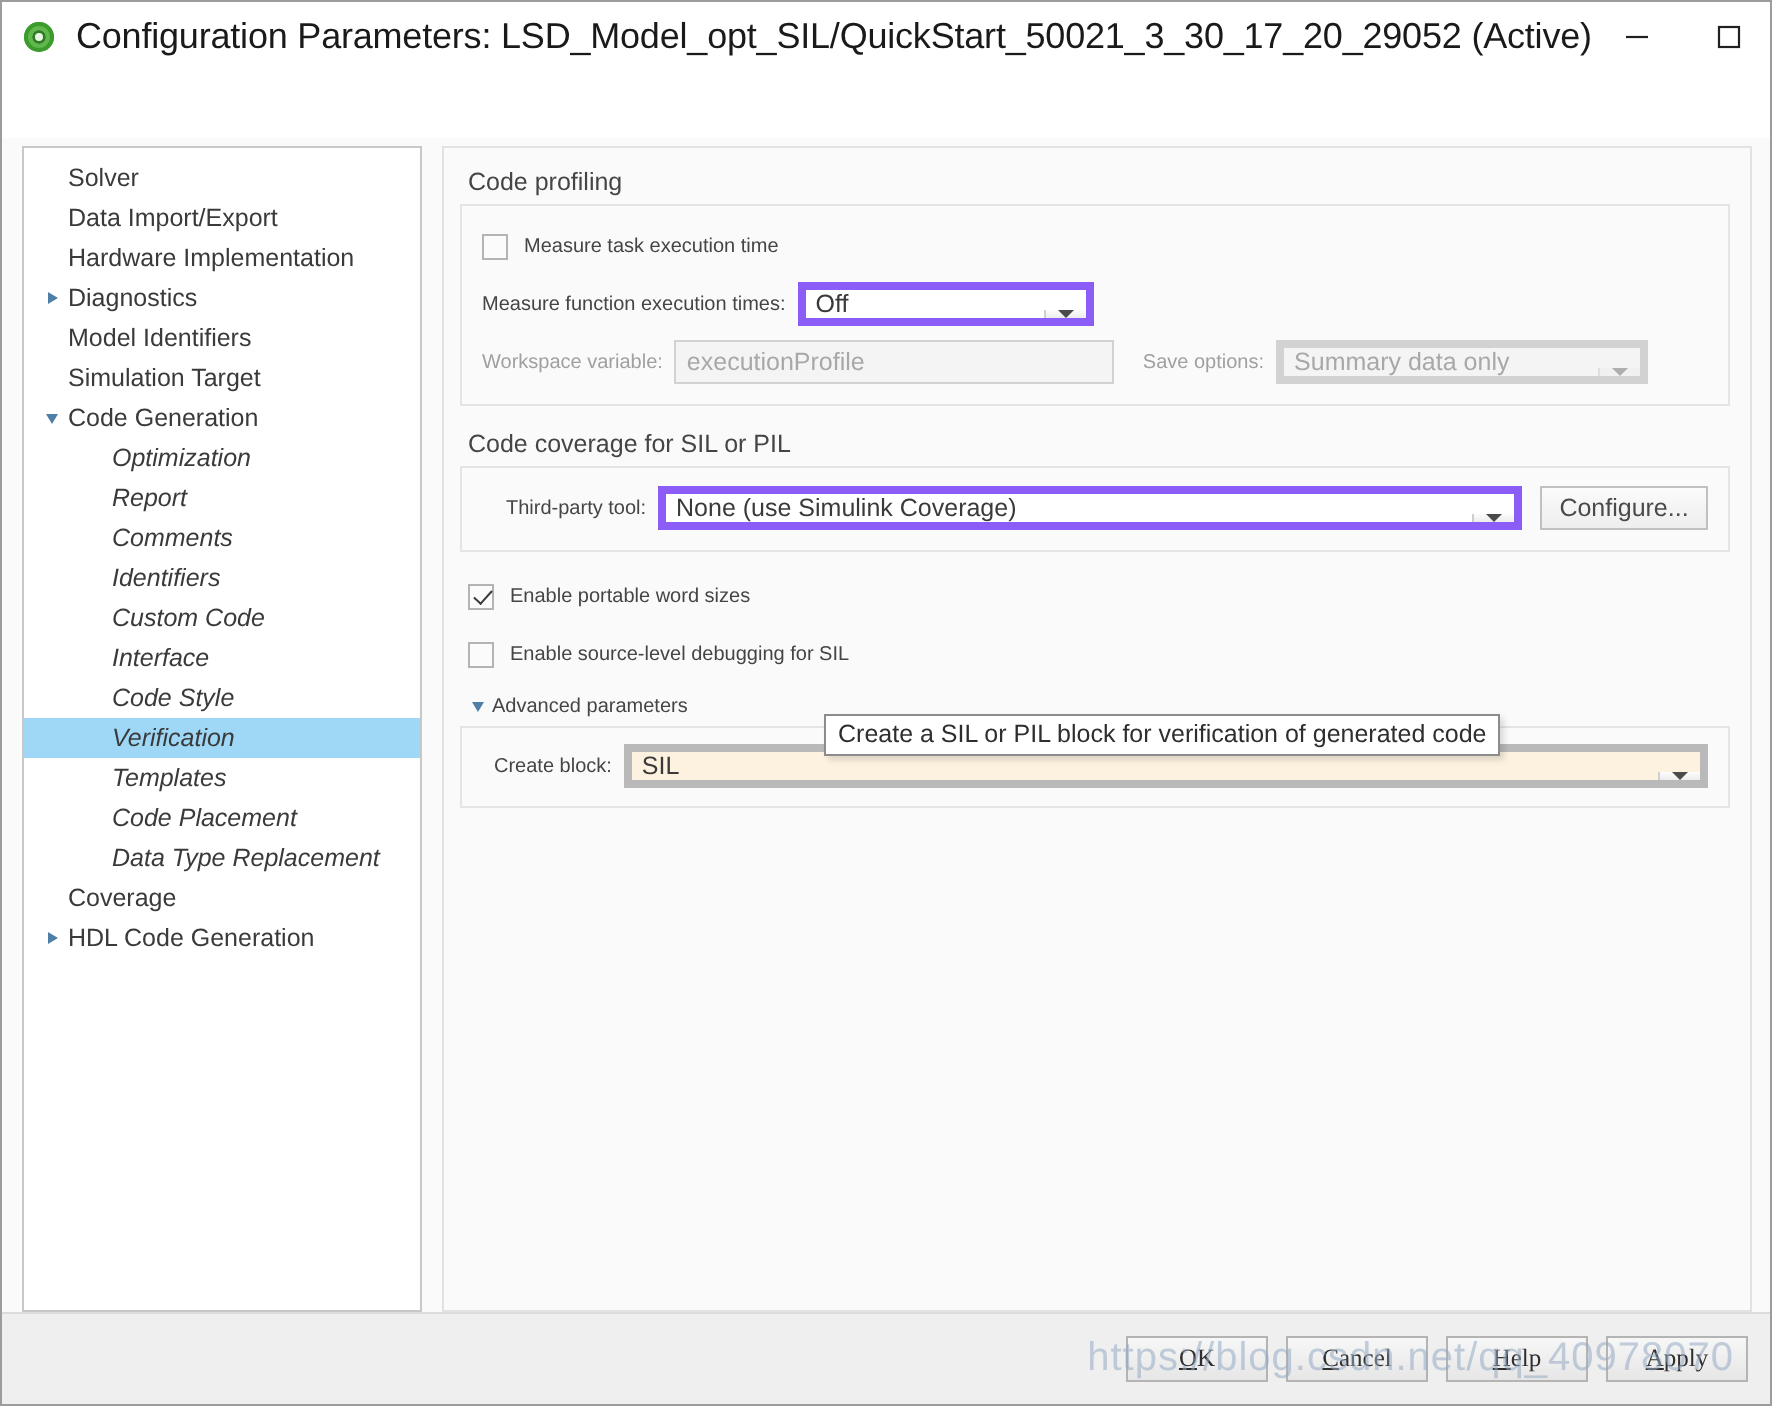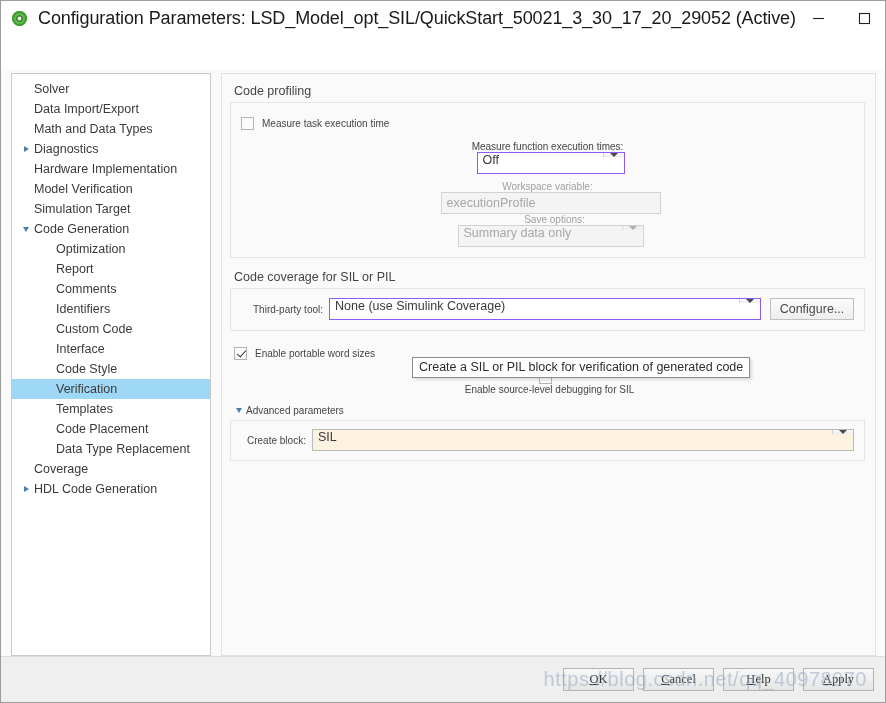--- a/index.html
+++ b/index.html
@@ -156,21 +156,21 @@
     border-top: 3.6px solid transparent;
     border-bottom: 3.6px solid transparent;
   }
   .arrow-down {
     width: 0; height: 0;
     border-top: 5px solid #4f7fa8;
     border-left: 3.6px solid transparent;
     border-right: 3.6px solid transparent;
   }
   .lvl0 { padding-left: 6px; }
-  .lvl1 { padding-left: 28px; }
+  .lvl1 { padding-left: 28px; font-style: italic; }
 
   
   #main {
     flex: 1 1 auto;
     margin-left: 10px;
     box-sizing: border-box;
     border: 1px solid #e2e2e2;
     background: #fafafa;
     padding: 8px 10px 0 8px;
     height: 583px;
@@ -186,21 +186,21 @@
     border: 1px solid #e4e4e4;
     background: #fafafa;
     padding: 9px 10px 10px 10px;
     box-sizing: border-box;
   }
   .row {
     display: flex;
     align-items: center;
     min-height: 22px;
   }
-  .row + .row { margin-top: 7px; flex-direction: column; }
+  .row + .row { margin-top: 7px; }
   .lbl {
     font-size: 10px;
     color: #454545;
     white-space: nowrap;
   }
   .lbl.dim { color: #a0a0a0; }
 
   
   .cb {
     width: 13px; height: 13px;
@@ -218,24 +218,24 @@
     width: 4px; height: 8px;
     border: solid #3a3a3a;
     border-width: 0 1.6px 1.6px 0;
     transform: rotate(42deg);
   }
 
   
   .combo {
     height: 22px;
     box-sizing: border-box;
-    border: 1px solid #8b5cf6;
-    background: #ffffff;
-    display: flex;
-    align-items: flex-start;
+    border: 4px solid #8b5cf6;
+    background: #ffffff;
+    display: flex;
+    align-items: flex-end;
     position: relative;
   }
   .combo .val {
     flex: 1 1 auto;
     display: flex;
     align-items: center;
     padding-left: 5px;
     font-size: 12.5px;
     color: #3a3a3a;
     white-space: nowrap;
@@ -407,35 +407,31 @@
         <div class="tree-item lvl0">
           <span class="tw"></span>
           <span>Solver</span>
         </div>
         <div class="tree-item lvl0">
           <span class="tw"></span>
           <span>Data Import/Export</span>
         </div>
         <div class="tree-item lvl0">
           <span class="tw"></span>
-          <span>Math and Data Types</span>
+          <span>Hardware Implementation</span>
         </div>
         <div class="tree-item lvl0">
           <span class="tw">
             <span class="arrow-right"></span>
           </span>
           <span>Diagnostics</span>
         </div>
         <div class="tree-item lvl0">
           <span class="tw"></span>
-          <span>Hardware Implementation</span>
-        </div>
-        <div class="tree-item lvl0">
-          <span class="tw"></span>
-          <span>Model Verification</span>
+          <span>Model Identifiers</span>
         </div>
         <div class="tree-item lvl0">
           <span class="tw"></span>
           <span>Simulation Target</span>
         </div>
         <div class="tree-item lvl0">
           <span class="tw">
             <span class="arrow-down"></span>
           </span>
           <span>Code Generation</span>

